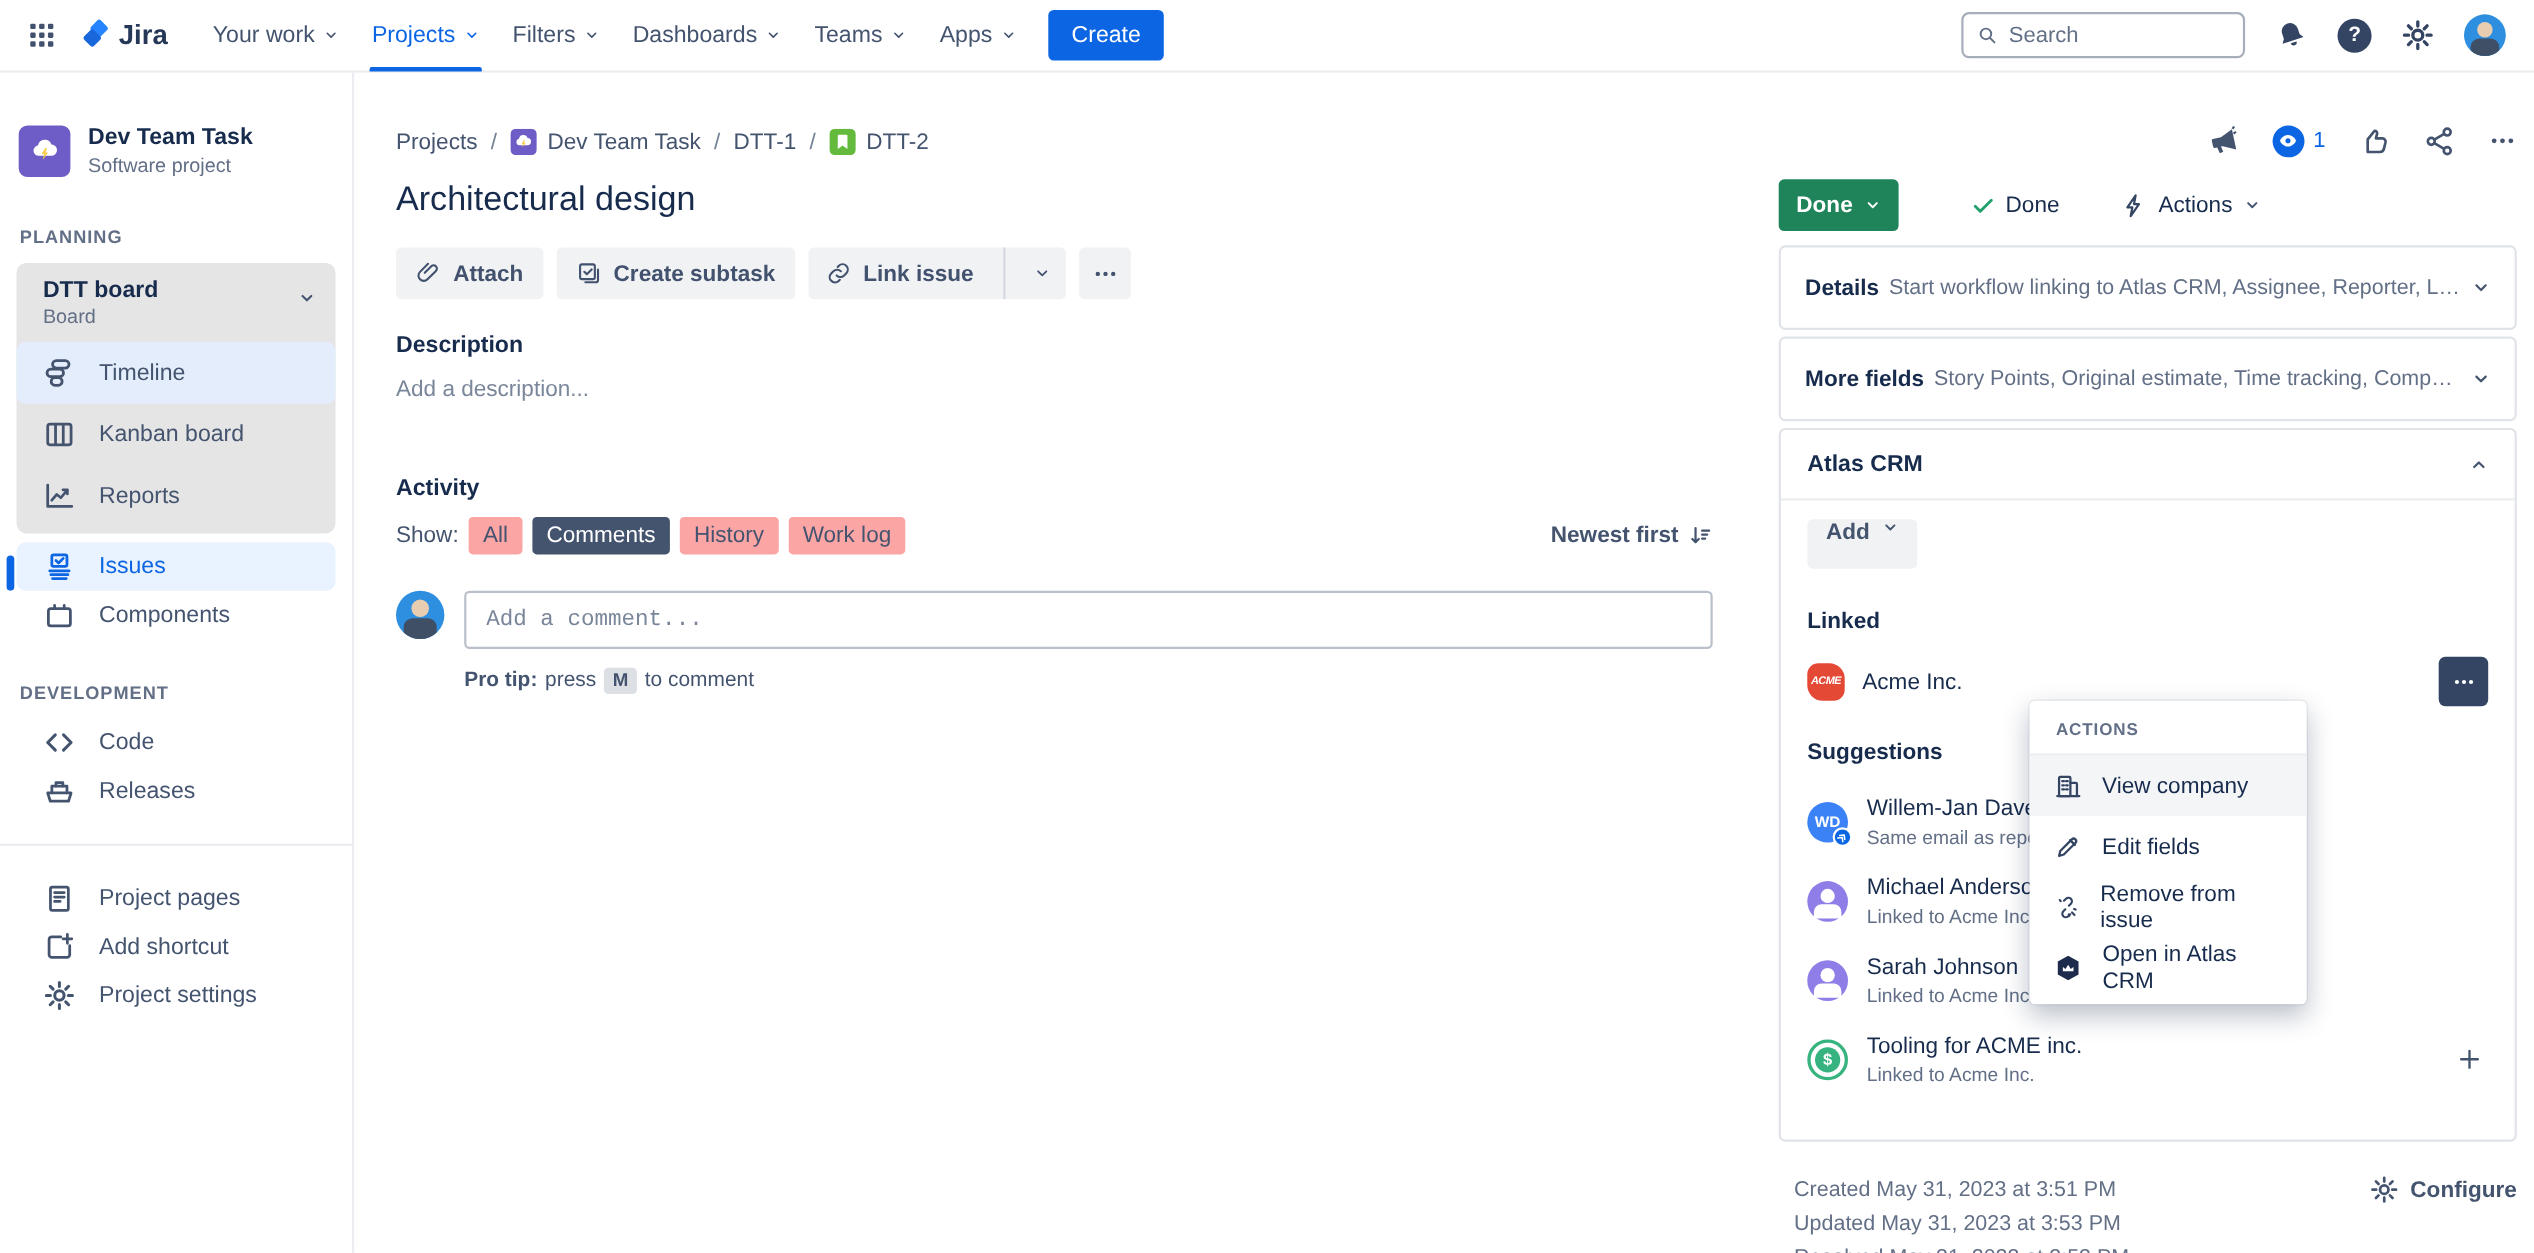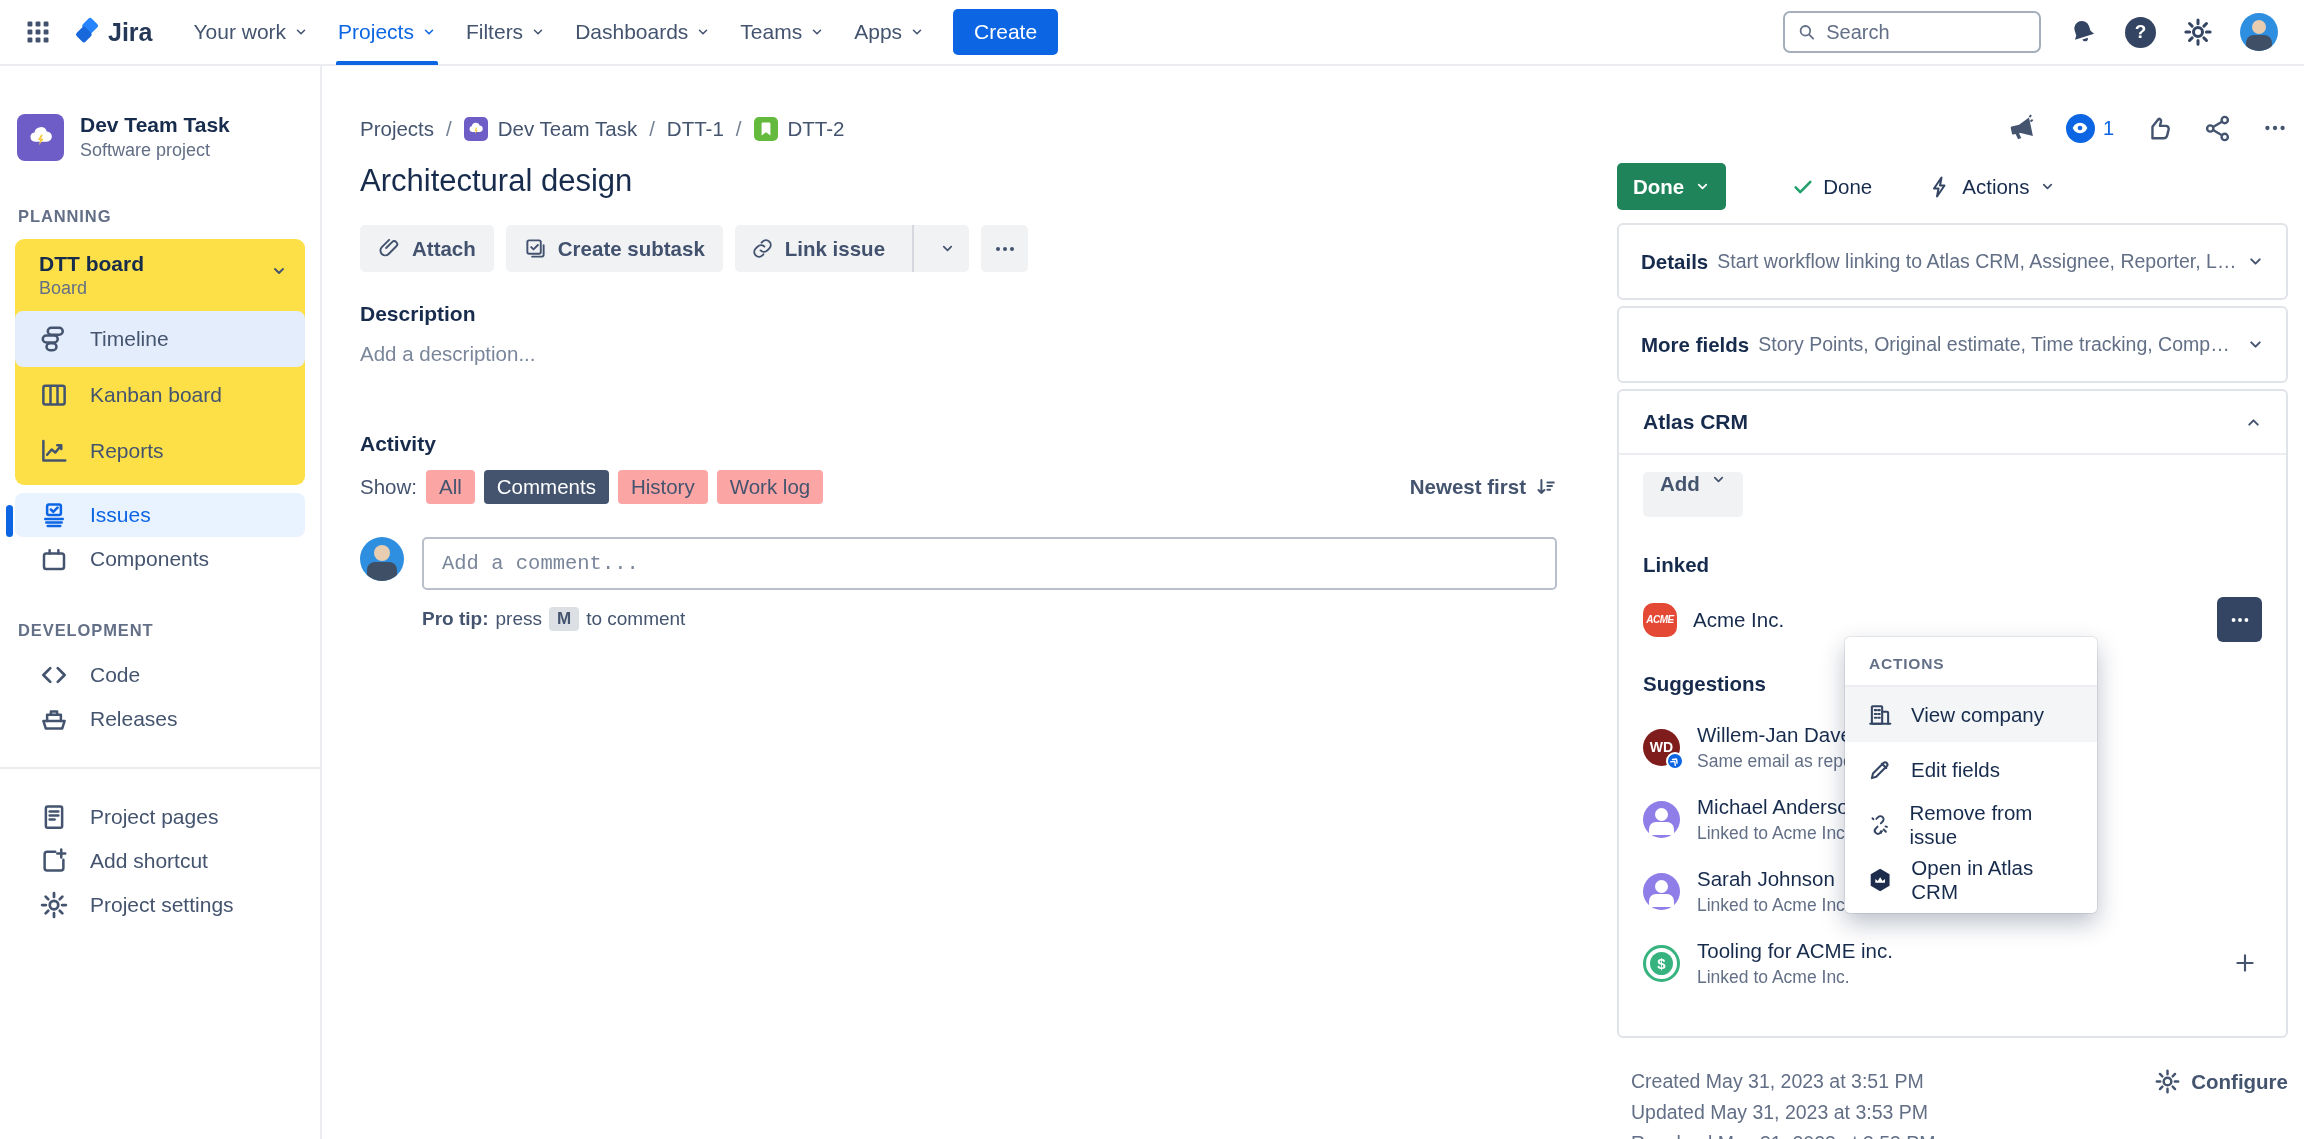--- a/index.html
+++ b/index.html
@@ -28,21 +28,21 @@
   
   .app-body { display:flex; height:1073px; }
 
   
   .sidebar { width:322px; flex-shrink:0; border-right:2px solid #ECEDF0; padding-top:47px; }
   .proj { display:flex; align-items:center; gap:16px; padding:0 17px; margin-bottom:46px; }
   .proj-icon { width:47px; height:47px; border-radius:8px; background:#6E5DC6; display:flex; align-items:center; justify-content:center; flex-shrink:0; }
   .proj-name { font-size:21px; font-weight:700; color:#172B4D; }
   .proj-sub { font-size:18px; color:#626F86; margin-top:3px; }
   .section-label { font-size:16.5px; font-weight:700; letter-spacing:0.9px; color:#626F86; padding-left:18px; margin-bottom:13px; }
-  .board-group { background:#fde047; border-radius:9px; margin:0 15px 8px; padding-bottom:6px; }
+  .board-group { background:#e5e5e5; border-radius:9px; margin:0 15px 8px; padding-bottom:6px; }
   .board-head { position:relative; padding:13px 20px 12px 24px; cursor:pointer; }
   .board-name { font-size:21px; font-weight:700; color:#172B4D; }
   .board-sub { font-size:18px; color:#626F86; margin-top:2px; }
   .board-head .chev { position:absolute; right:18px; top:24px; color:#44546F; }
   .side-row { height:56px; display:flex; align-items:center; gap:21px; padding-left:24px; font-size:21px; color:#44546F; border-radius:8px; cursor:pointer; }
   .side-row.hl { background:#E4EDFB; }
   .side-item { height:44px; margin:0 15px; display:flex; align-items:center; gap:21px; padding-left:24px; font-size:21px; color:#44546F; border-radius:8px; position:relative; cursor:pointer; }
   .side-item.selected { background:#E9F2FF; color:#0C66E4; }
   .side-item.selected::before { content:""; position:absolute; left:-9px; top:12px; width:7px; height:32px; border-radius:4px; background:#0C66E4; }
   .side-icon { width:30px; height:30px; flex-shrink:0; }
@@ -100,21 +100,21 @@
   .sub-h { font-size:20.5px; font-weight:700; color:#172B4D; }
   .linked-row { display:flex; align-items:center; gap:16px; margin:20px 0 30px; }
   .acme-logo { width:34px; height:34px; background:#E34935; border-radius:10px 14px 10px 14px; color:#fff; font-size:10px; font-weight:700; font-style:italic; display:flex; align-items:center; justify-content:center; letter-spacing:-0.5px; flex-shrink:0; }
   .linked-name { font-size:20.5px; color:#172B4D; }
   .more-dark { margin-left:auto; width:45px; height:45px; background:#334563; border:none; border-radius:6px; display:flex; align-items:center; justify-content:center; color:#fff; font-size:20px; letter-spacing:1px; cursor:pointer; font-family:inherit; }
   .sug-list { margin-top:22px; }
   .sug-row { display:flex; align-items:center; gap:17px; margin-bottom:14px; min-height:58px; }
   .sug-name { font-size:20.5px; color:#172B4D; }
   .sug-sub { font-size:17.5px; color:#626F86; margin-top:4px; }
   .av { width:37px; height:37px; border-radius:50%; flex-shrink:0; position:relative; }
-  .av.wd { background:#7f1d1d; color:#fff; font-size:14px; font-weight:700; display:flex; align-items:center; justify-content:center; }
+  .av.wd { background:#3b82f6; color:#fff; font-size:14px; font-weight:700; display:flex; align-items:center; justify-content:center; }
   .wd-badge { position:absolute; right:-4px; bottom:-4px; width:18px; height:18px; border-radius:50%; background:#0C66E4; border:2px solid #fff; display:flex; align-items:center; justify-content:center; }
   .av.person { background:#8F7EE7; }
   .av.person::before { content:""; position:absolute; top:7px; left:12px; width:13px; height:13px; border-radius:50%; background:#fff; }
   .av.person::after { content:""; position:absolute; top:21px; left:6px; width:25px; height:13px; border-radius:7px 7px 0 0; background:#fff; }
   .av.dollar { background:#fff; border:3px solid #36B37E; display:flex; align-items:center; justify-content:center; }
   .av.dollar .inner { width:23px; height:23px; border-radius:50%; background:#36B37E; color:#fff; font-size:15px; font-weight:700; display:flex; align-items:center; justify-content:center; }
   .plus-btn { margin-left:auto; background:none; border:none; color:#44546F; cursor:pointer; padding:4px; }
   .panel-footer { display:flex; justify-content:space-between; align-items:flex-start; padding-left:14px; }
   .dates { font-size:19.5px; color:#626F86; line-height:31px; }
   .configure { display:flex; align-items:center; gap:10px; font-size:20.5px; font-weight:600; color:#44546F; cursor:pointer; margin-top:2px; }

